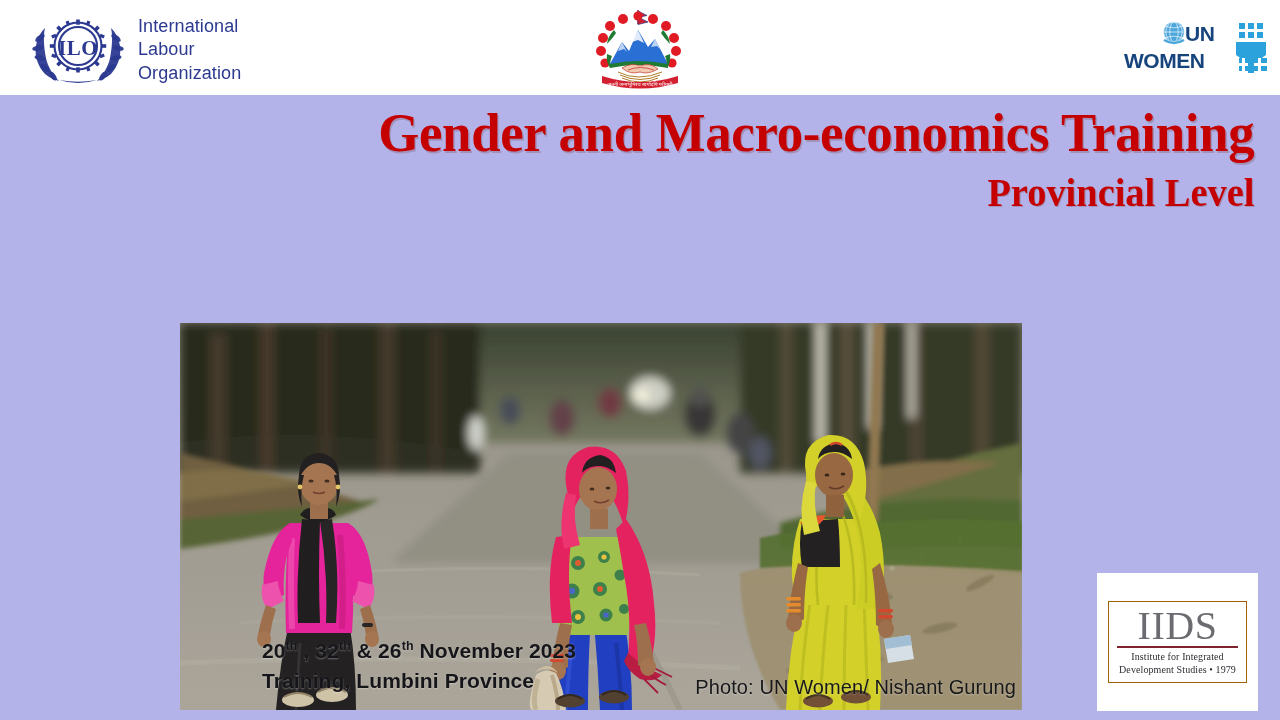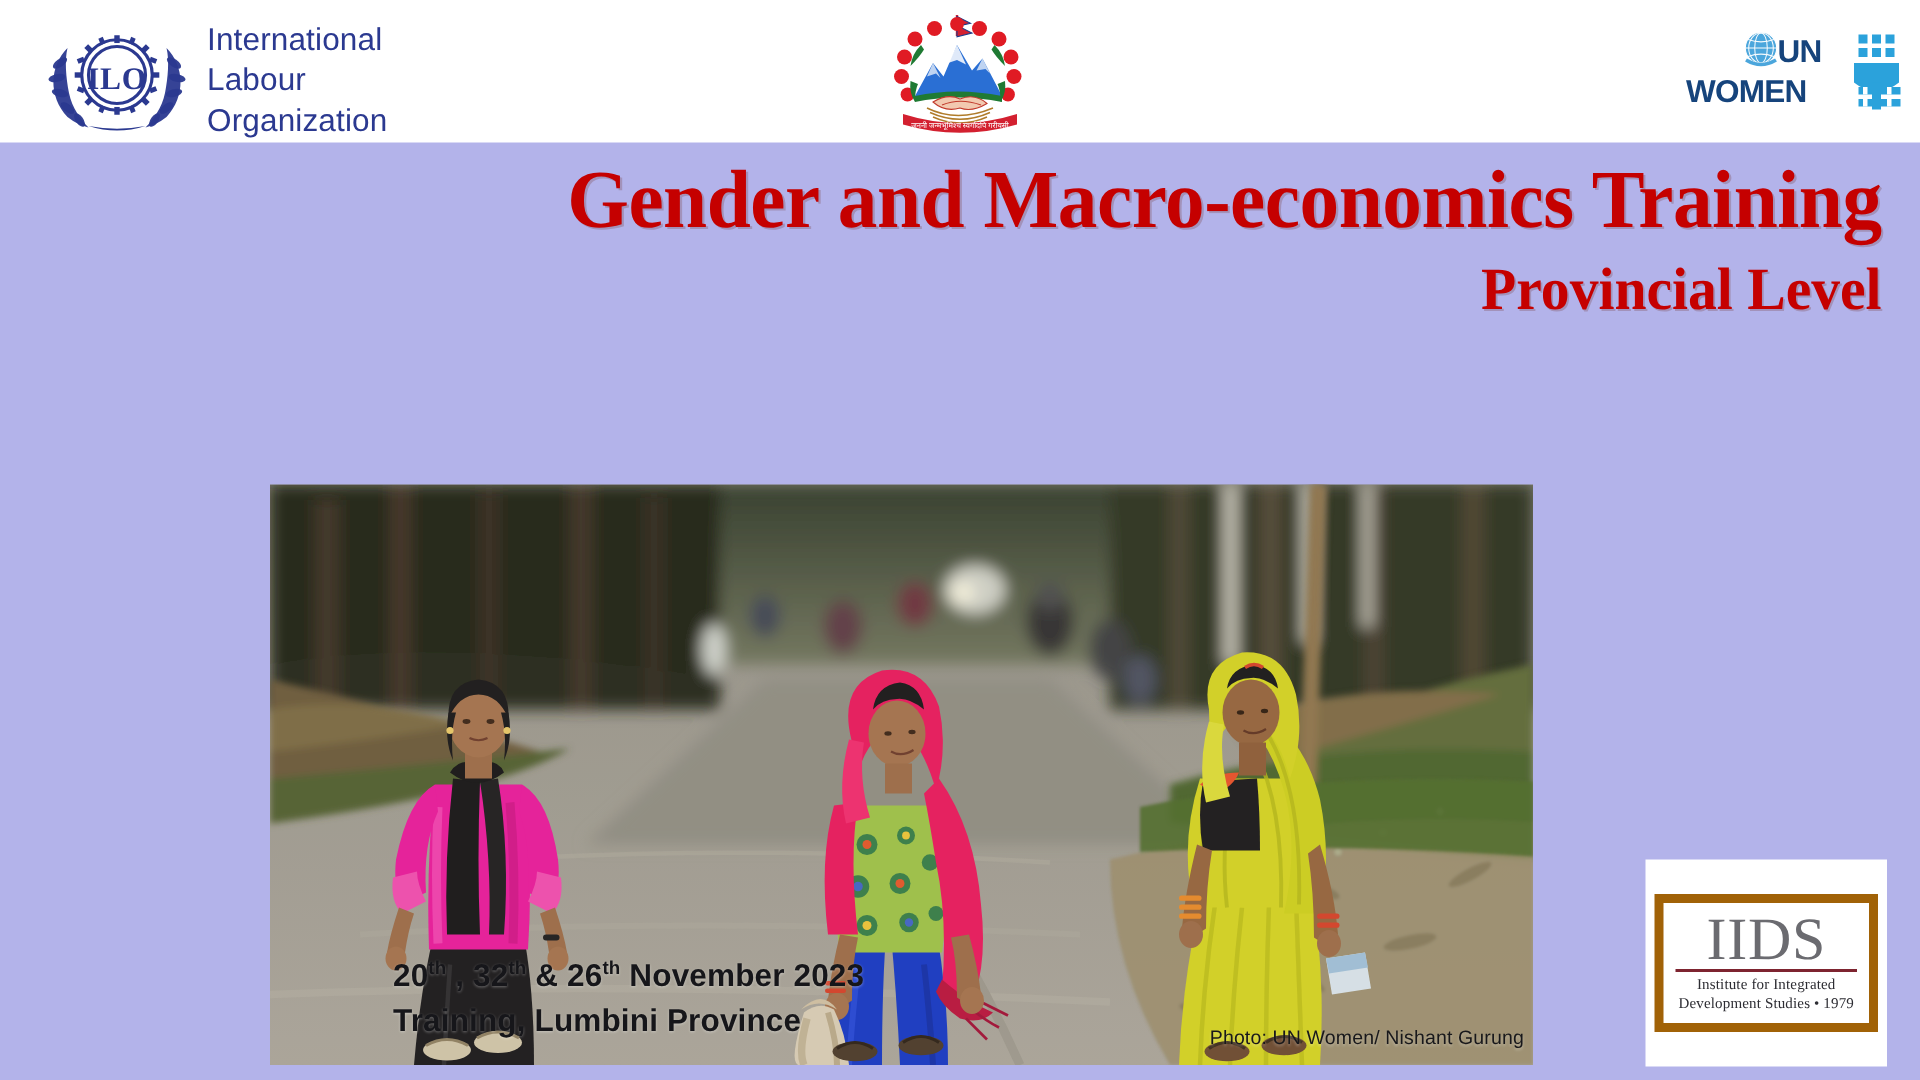--- a/index.html
+++ b/index.html
@@ -32,21 +32,21 @@
   .ilo-logo {
     position: absolute;
     left: 28px; top: 14px;
     display: flex;
     align-items: center;
     gap: 10px;
   }
   .ilo-mark { width: 100px; height: 72px; display: block; }
   .ilo-text {
     font-family: "Liberation Sans", sans-serif;
-    font-size: 21px;
+    font-size: 18px;
     line-height: 1.28;
     color: #2b3990;
     font-weight: 400;
     letter-spacing: .1px;
     white-space: pre-line;
   }
 
   
   .nepal-emblem {
     position: absolute;
@@ -121,38 +121,38 @@
     vertical-align: super;
     line-height: 0;
   }
   .photo-credit {
     position: absolute;
     right: 6px;
     bottom: 11px;
     color: #18181b;
     font-family: "Liberation Sans", sans-serif;
     font-weight: 400;
-    font-size: 13px;
+    font-size: 20px;
     letter-spacing: .1px;
     text-shadow: 0 1px 2px rgba(255,255,255,.30);
     white-space: nowrap;
   }
 
   
   .iids-card {
     position: absolute;
     left: 1097px; top: 573px;
     width: 161px; height: 138px;
     background: #ffffff;
     display: flex;
     align-items: center;
     justify-content: center;
   }
   .iids-box {
-    border: 6px solid #a16207;
+    border: 1px solid #a16207;
     padding: 5px 8px 6px 8px;
     text-align: center;
     width: 121px;
   }
   .iids-word {
     font-family: "Liberation Serif", serif;
     font-size: 40px;
     line-height: 0.96;
     color: #6b6b70;
     letter-spacing: 0.5px;

